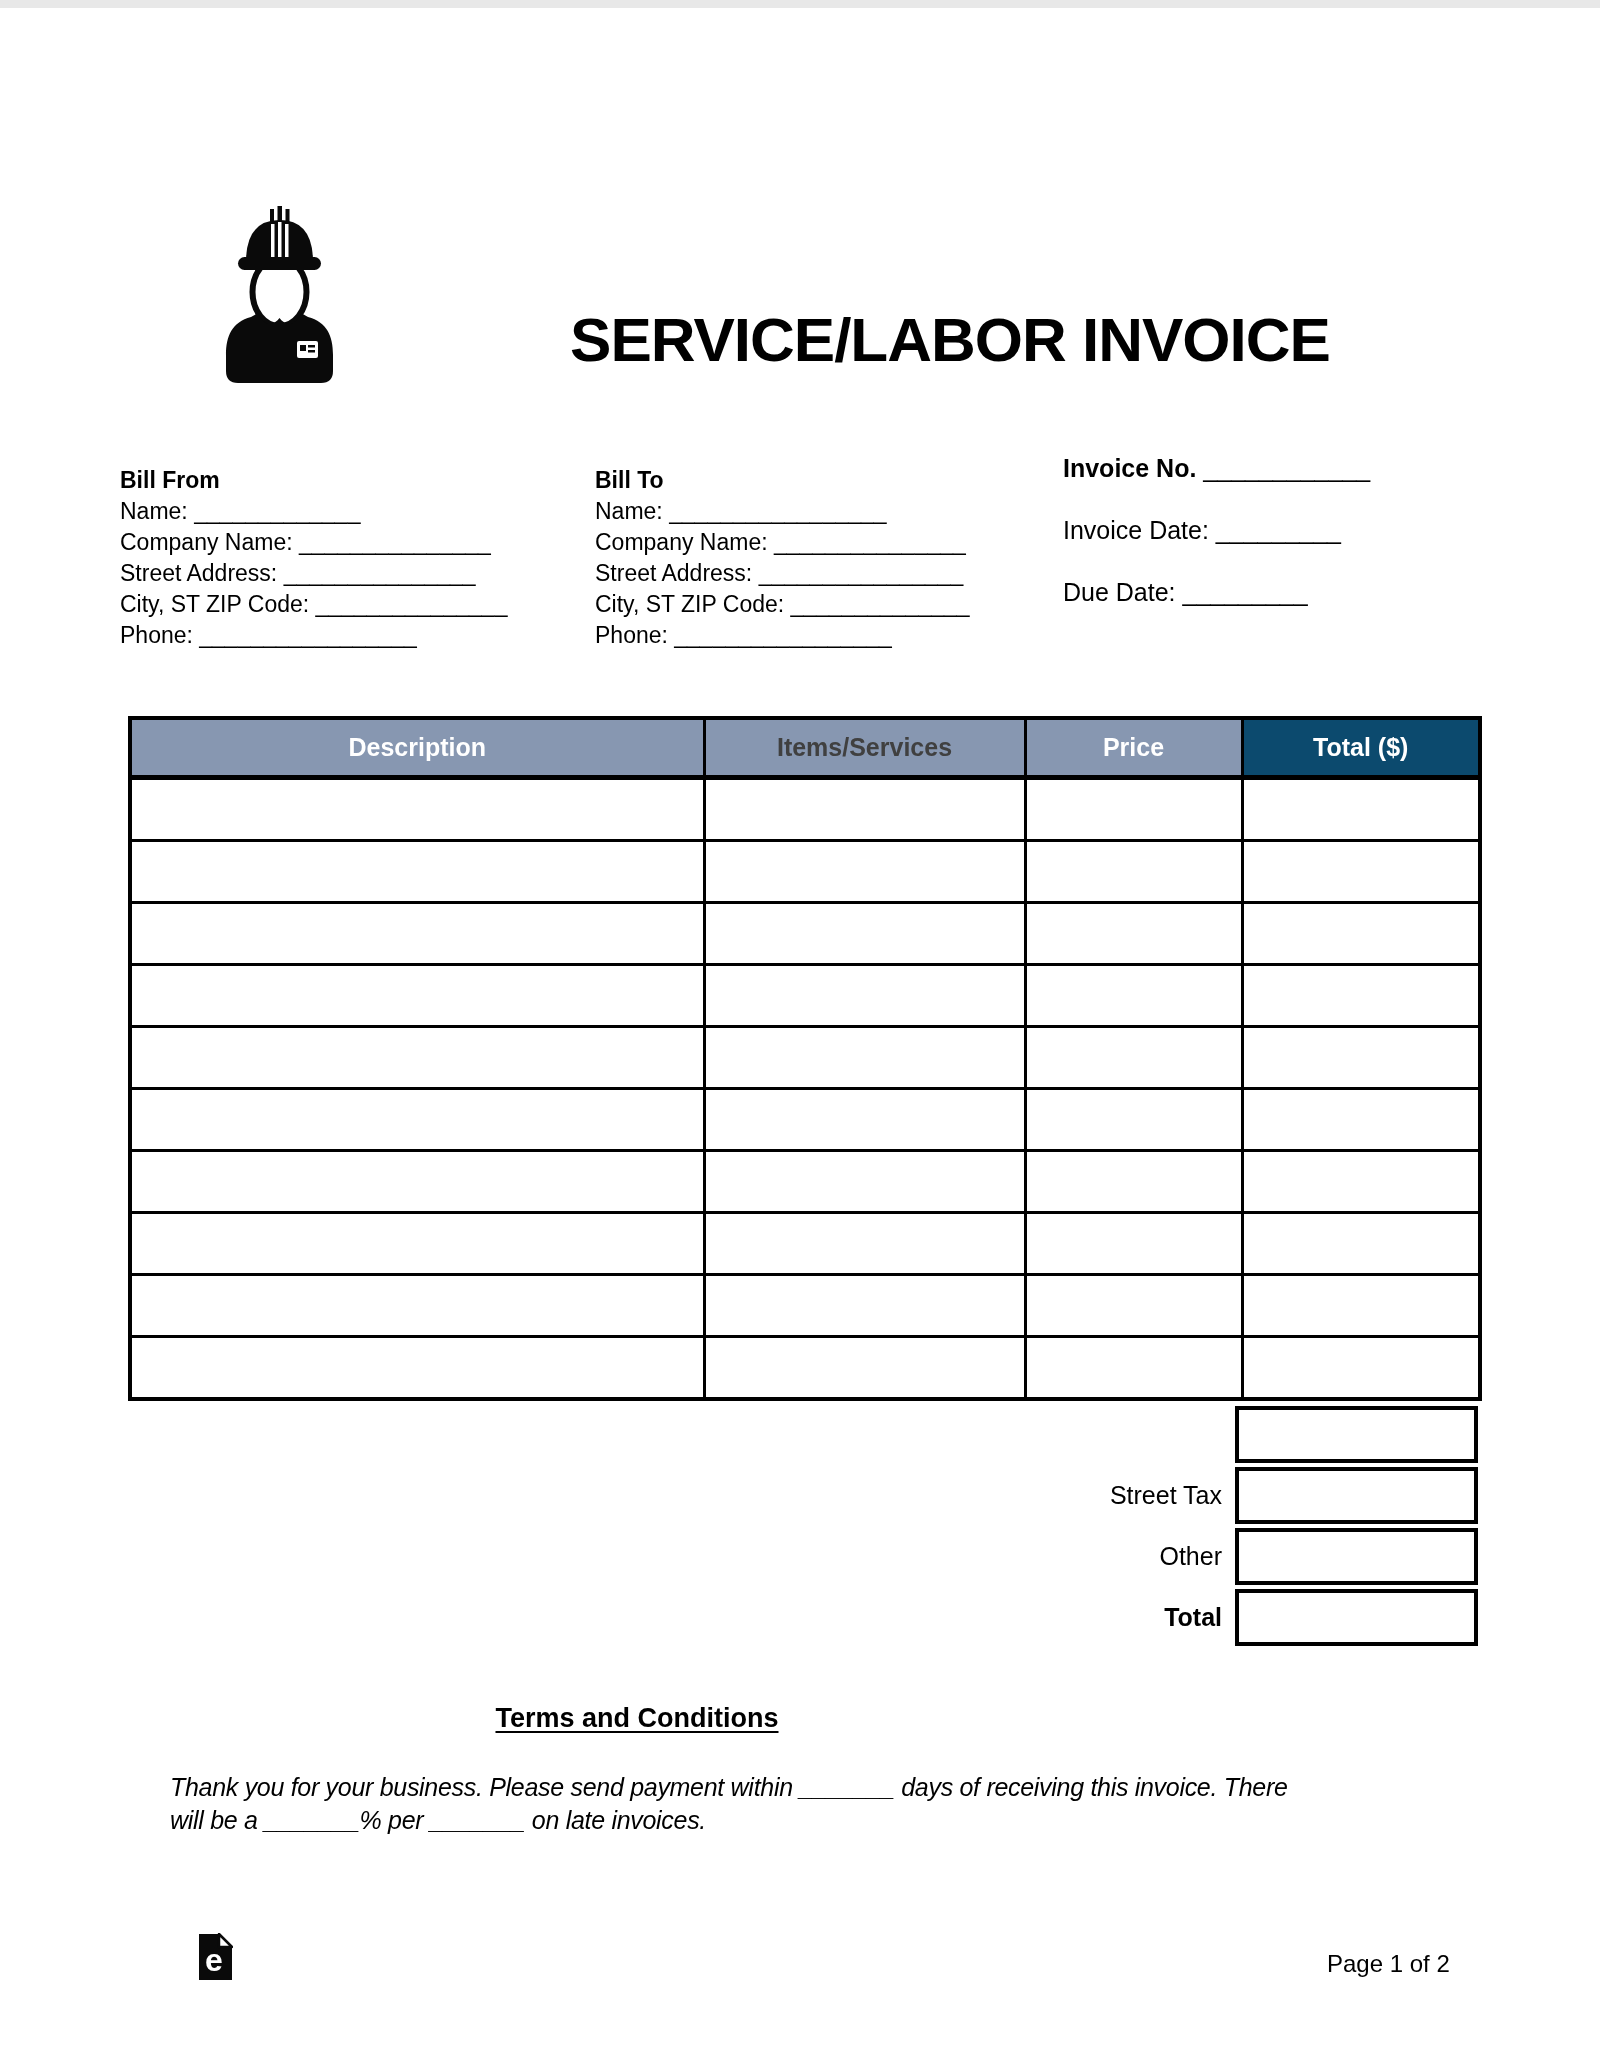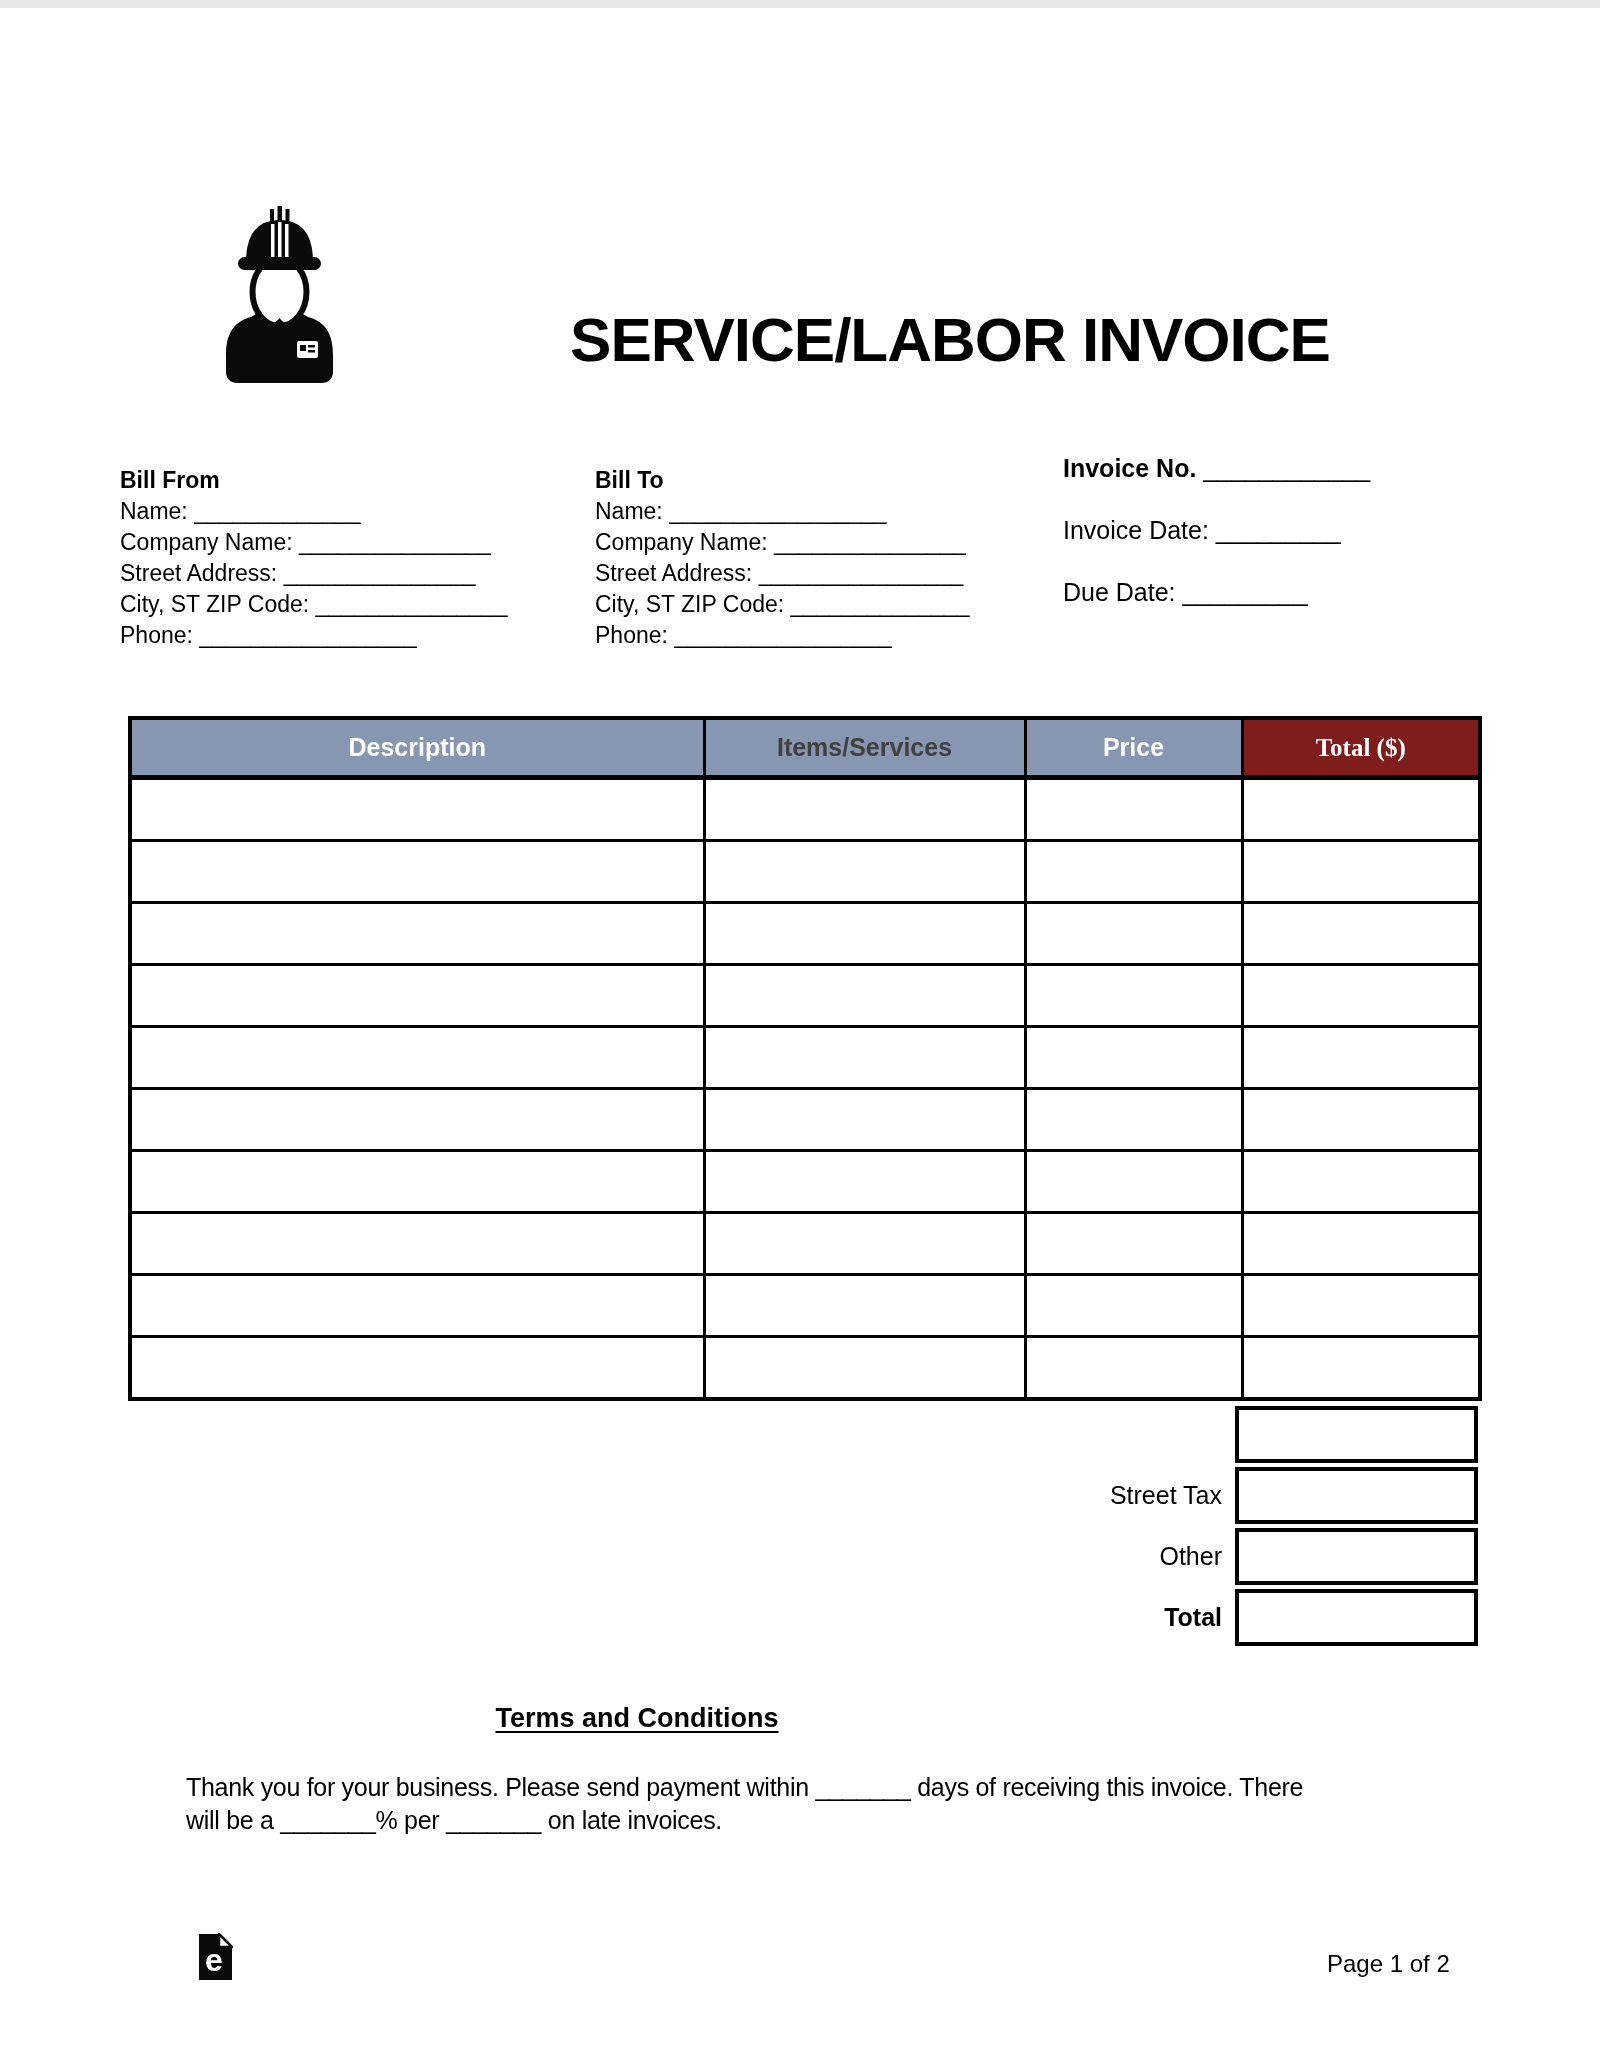--- a/index.html
+++ b/index.html
@@ -53,22 +53,22 @@
     border:4px solid #000;box-sizing:border-box;background:#fff;
   }
   .sum-r0{top:1398px;} .sum-r1{top:1459px;} .sum-r2{top:1520px;} .sum-r3{top:1581px;}
   
   .terms-heading{
     position:absolute;left:0;top:1695px;width:1274px;text-align:center;
     font-size:27px;font-weight:bold;
     text-decoration:underline;text-decoration-thickness:2px;text-underline-offset:4px;
   }
   .terms-par{
-    position:absolute;left:186px;top:1763px;width:1260px;
-    font-size:25px;line-height:33px;letter-spacing:-0.3px;
+    position:absolute;left:170px;top:1763px;width:1260px;
+    font-size:25px;line-height:33px;letter-spacing:-0.3px;font-style:italic;
   }
   
   .eforms-logo{position:absolute;left:198px;top:1925px;width:35px;height:48px;}
   .page-label{position:absolute;left:1327px;top:1942px;font-size:24px;white-space:nowrap;}
 </style>
 </head>
 <body>
 
 <div class="page">
 
@@ -128,21 +128,21 @@
       <col style="width:574px">
         <col style="width:321px">
         <col style="width:217px">
         <col style="width:238px">
     </colgroup>
     <thead>
       <tr>
         <th style="background: rgb(135, 151, 177); color: rgb(255, 255, 255);">Description</th>
         <th style="background: rgb(135, 151, 177); color: #404040;">Items/Services</th>
         <th style="background: rgb(135, 151, 177); color: rgb(255, 255, 255);">Price</th>
-        <th style="background: #7f1d1d; color: rgb(255, 255, 255); font-family: Liberation Serif, serif;">Total ($)</th>
+        <th style="background: #0c4a6e; color: rgb(255, 255, 255);">Total ($)</th>
       </tr>
     </thead>
     <tbody>
         <tr>
           <td></td>
           <td></td>
           <td></td>
           <td></td>
         </tr>
         <tr>

